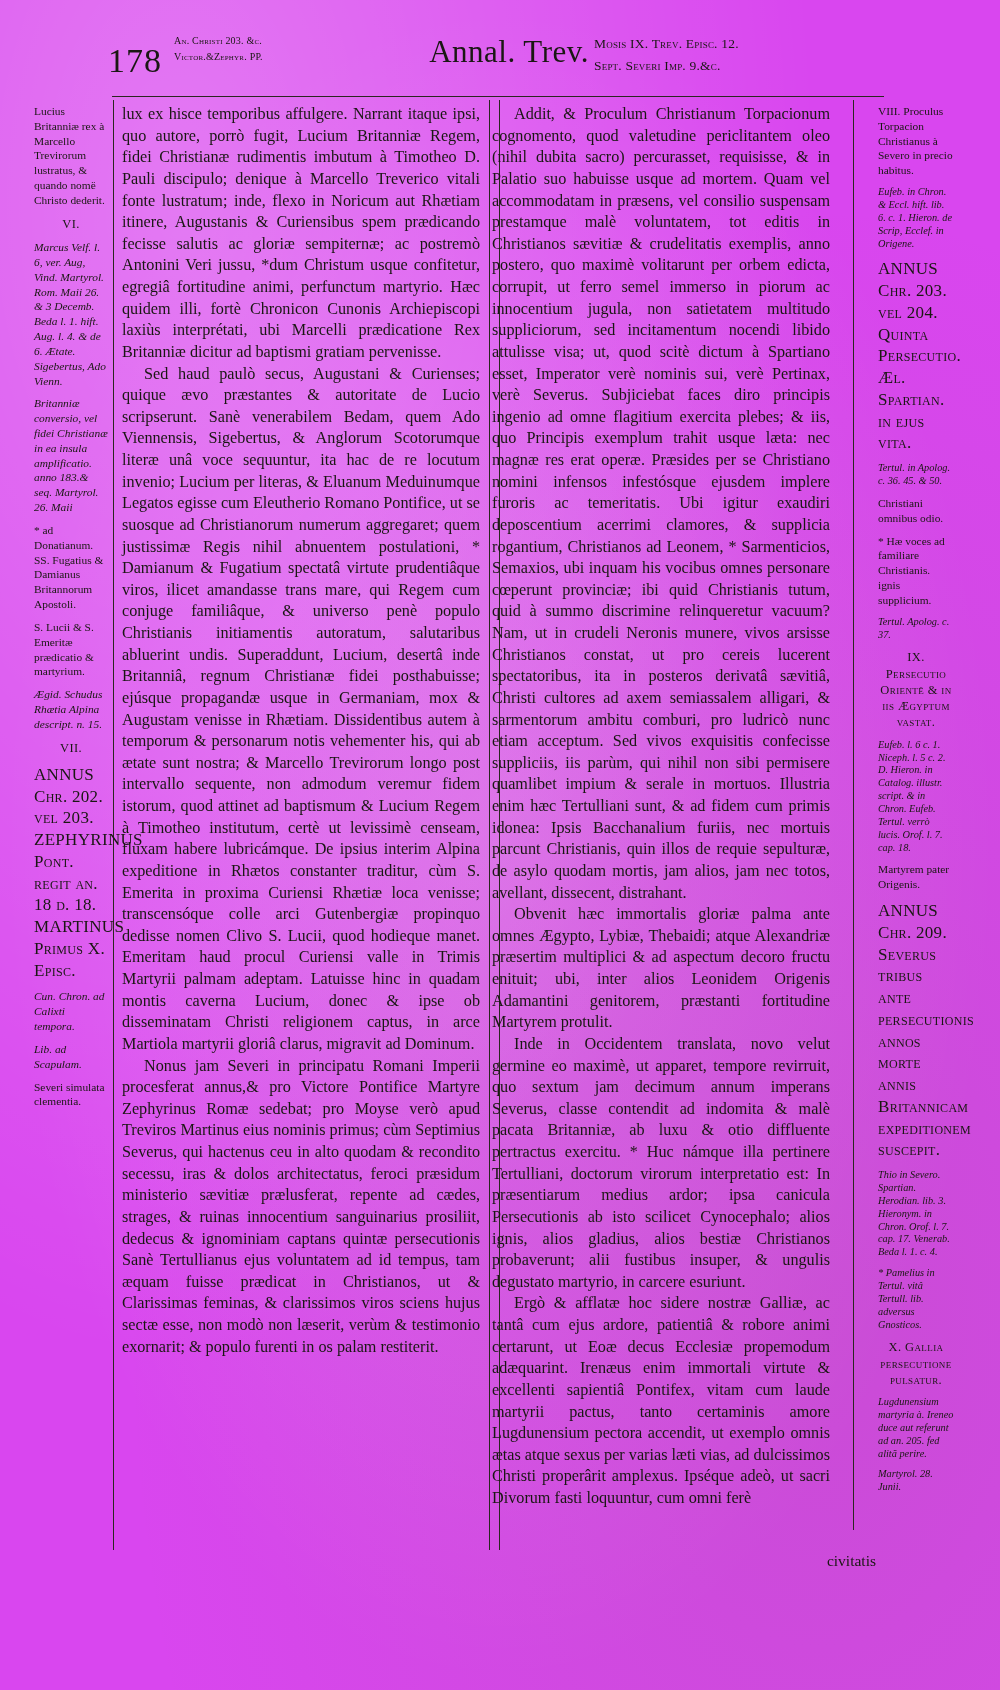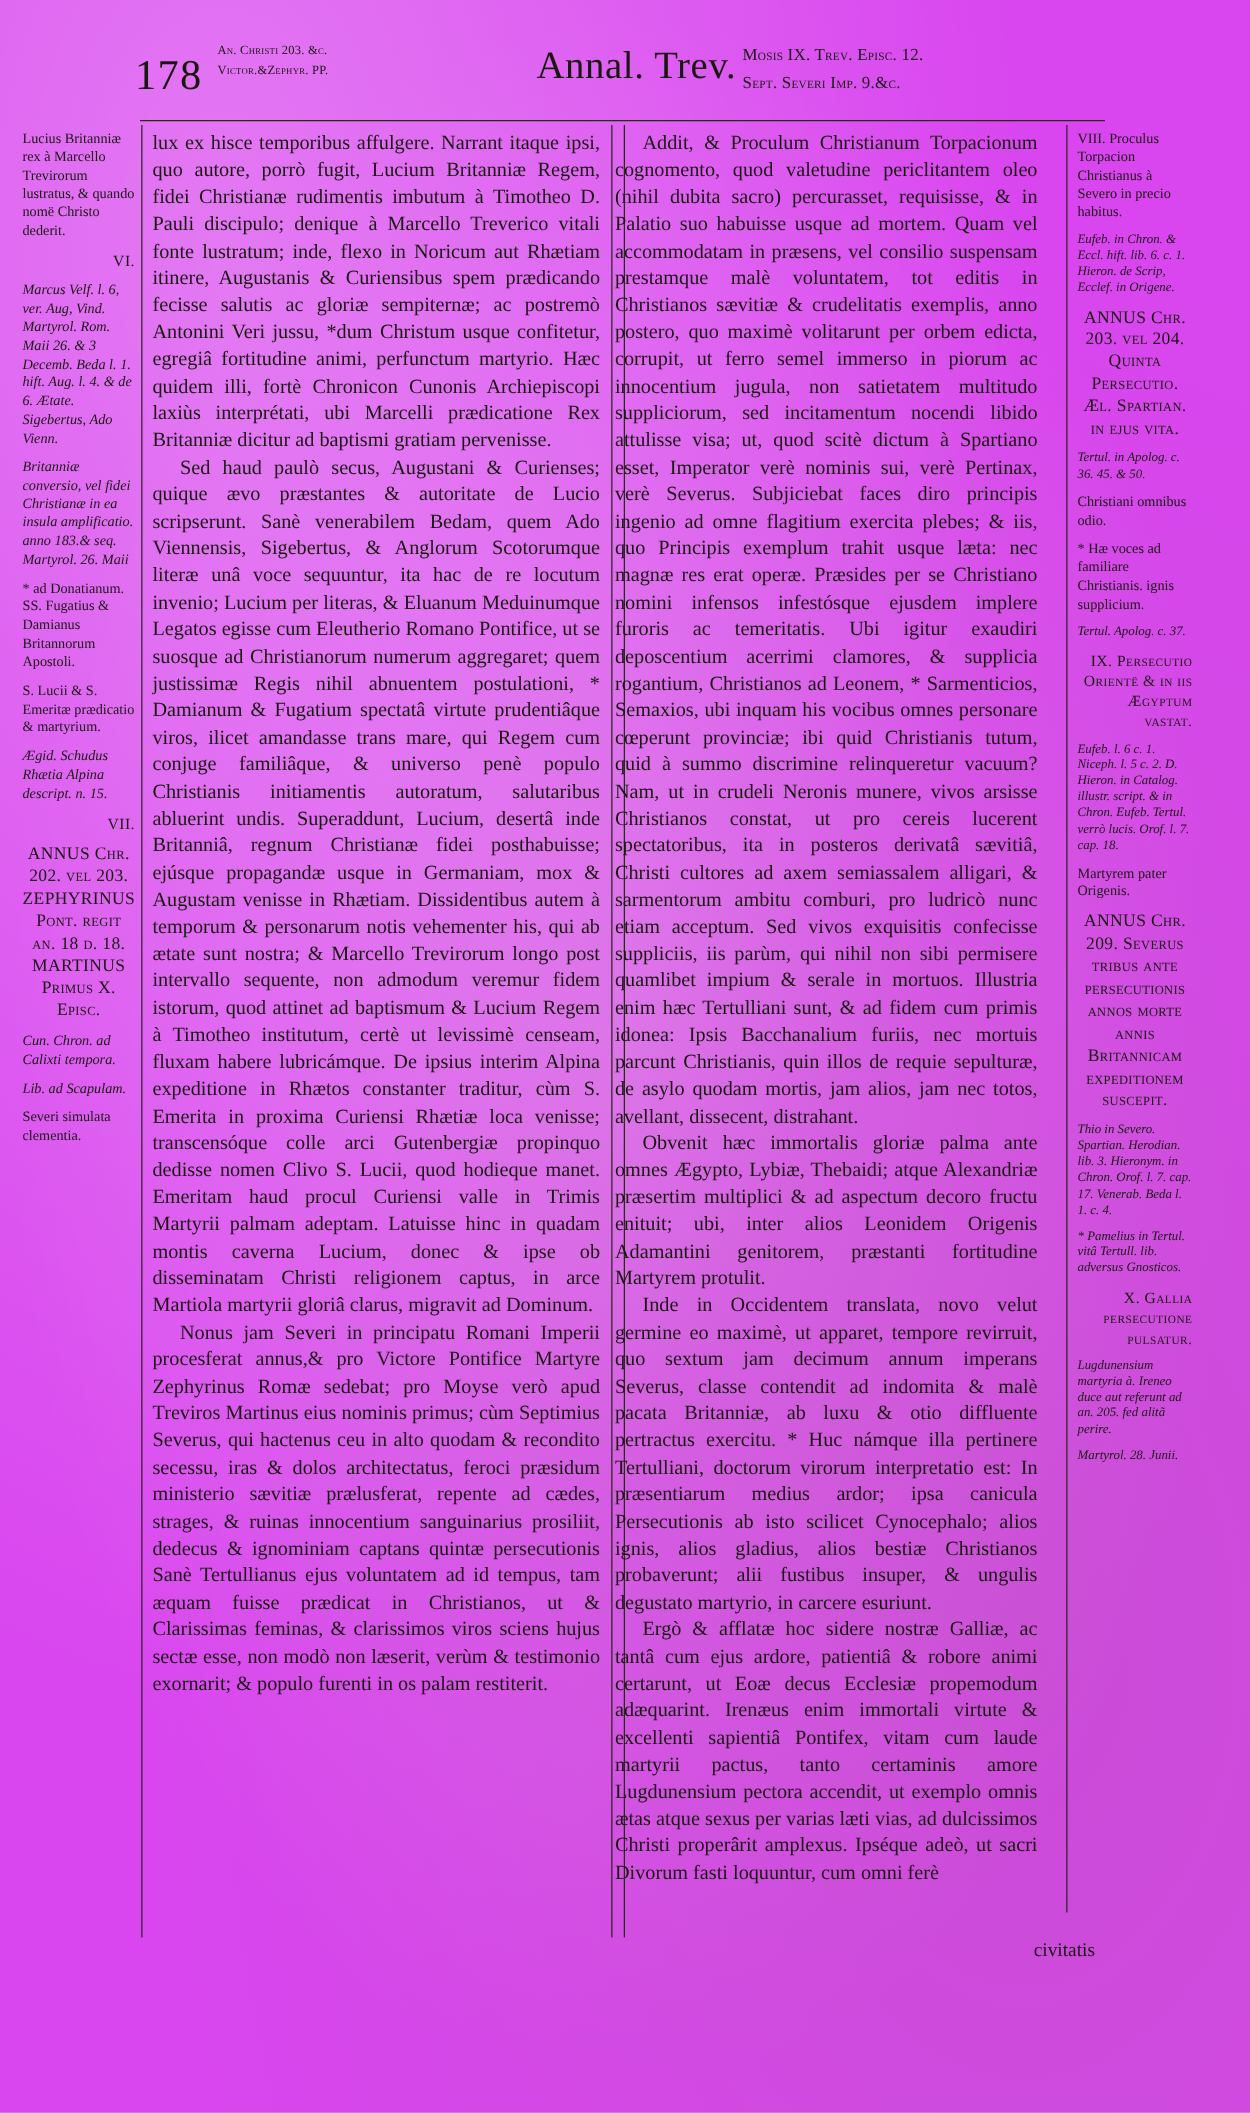--- a/index.html
+++ b/index.html
@@ -95,27 +95,27 @@
   .vline.b { left: 489px; top: 100px; height: 1450px; }
   .vline.c { left: 499px; top: 100px; height: 1450px; }
   .vline.d { left: 853px; top: 100px; height: 1430px; }
 
   
   .margin {
     position: absolute;
     font-size: 11.4px;
     line-height: 1.30;
   }
-  .margin p { margin: 0 0 8px 0; }
+  .margin p { margin: 0 0 8px 16px; }
   .margin .ital { font-style: italic; }
   .margin-left { left: 18px; top: 104px; width: 90px; }
   .margin-right { left: 862px; top: 104px; width: 92px; }
 
   .mg-head {
-    text-align: right;
+    text-align: center;
     font-variant: small-caps;
     font-size: 12.5px;
     margin: 10px 0 4px 0;
     letter-spacing: 0.4px;
     font-family: Liberation Serif, serif;
   }
 
   
   .col {
     position: absolute;
@@ -137,23 +137,23 @@
   
   .catchword {
     position: absolute;
     right: 124px;
     top: 1552px;
     font-size: 15.5px;
   }
 
   
   .annus {
-    text-align: center;
-    font-variant: small-caps;
-    font-size: 14px;
+    text-align: left;
+    font-variant: small-caps;
+    font-size: 17px;
     line-height: 1.28;
     letter-spacing: 0.3px;
     margin: 9px 0 6px 0;
   }
   .tiny {
     font-size: 10.3px;
     line-height: 1.25;
     font-style: italic;
   }
 </style>

